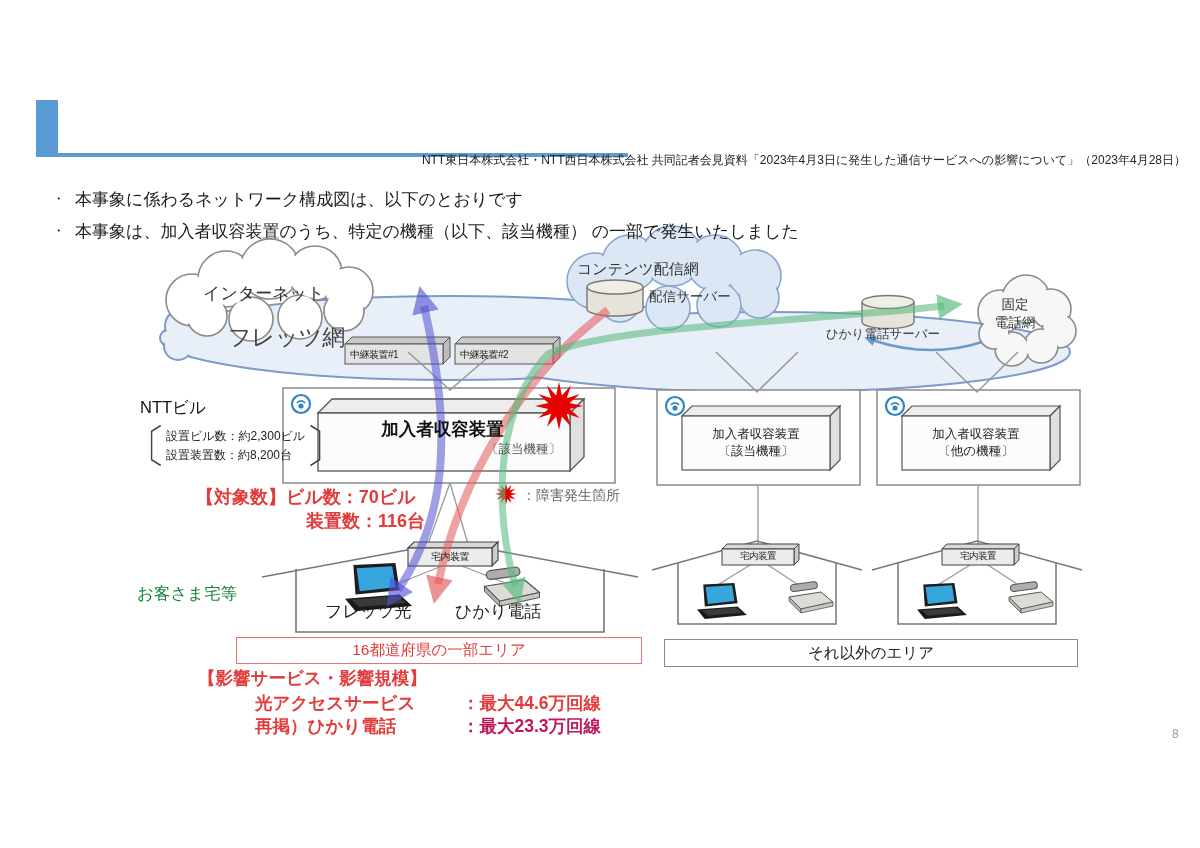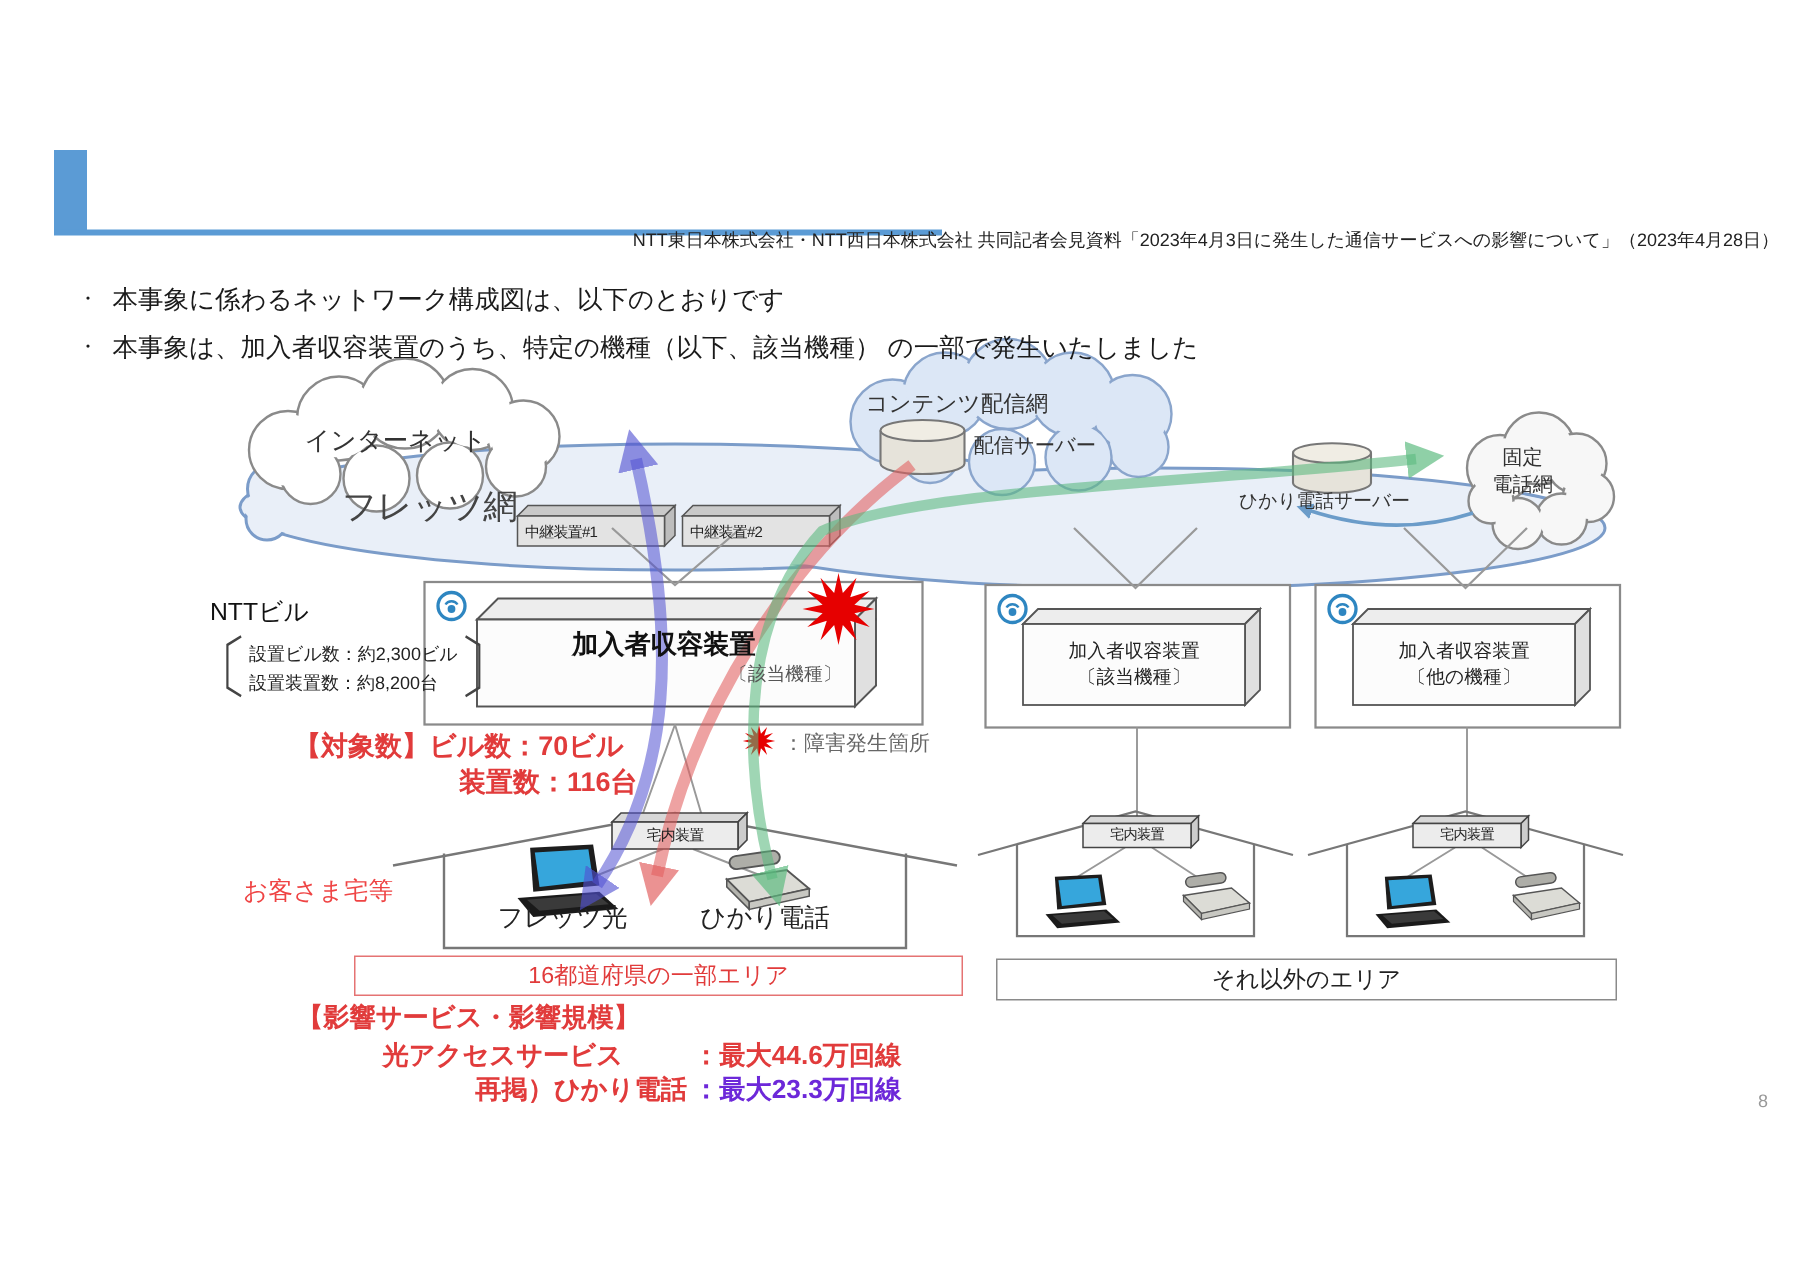--- a/index.html
+++ b/index.html
@@ -25,31 +25,31 @@
   .ntt-label{left:140px;top:397px;font-size:16.5px;color:#111;}
   .ntt-stats{position:absolute;left:126px;top:424px;z-index:2;display:flex;align-items:center;}
   .stat-bracket{font-size:40px;font-weight:300;color:#444;line-height:44px;transform:scaleY(1.15);}
   .stat-lines{font-size:12px;color:#222;line-height:1.6;white-space:nowrap;}
   .eq1-name{left:330px;top:417px;width:225px;text-align:center;font-size:17.5px;font-weight:bold;color:#111;}
   .eq1-model{left:486px;top:441px;font-size:12.5px;color:#555;}
   .eq-small{width:148px;text-align:center;font-size:12.5px;color:#222;line-height:1.35;}
   .target-block{position:absolute;left:196px;top:485px;z-index:2;color:#e13b3b;font-weight:bold;font-size:18px;white-space:nowrap;}
   .target-line2{margin-left:110px;}
   .legend-label{left:522px;top:487px;font-size:14px;color:#666;}
-  .customer-label{left:137px;top:583px;font-size:16.5px;color:#ef4444;margin-left:25px;}
+  .customer-label{left:137px;top:583px;font-size:16.5px;color:#15803d;}
   .cpe-label{text-align:center;font-size:10px;color:#222;letter-spacing:-0.5px;}
-  .svc-label{font-size:17px;color:#222;text-align:center;font-weight:500;}
+  .svc-label{font-size:17px;color:#222;font-weight:500;}
   .area-box{position:absolute;z-index:2;display:flex;align-items:center;justify-content:center;font-size:15.5px;background:#fff;}
   .area-affected{left:236px;top:637px;width:404px;height:25px;border:1.5px solid #e57373;color:#e13b3b;}
   .area-other{left:664px;top:639px;width:412px;height:26px;border:1.5px solid #8a8a8a;color:#222;}
   .impact-title{left:198px;top:666px;font-size:17.5px;font-weight:bold;color:#e13b3b;text-align:right;}
   .impact-label-1{left:255px;top:691px;font-size:17.5px;font-weight:bold;color:#e13b3b;}
-  .impact-label-2{left:255px;top:714px;width:203px;text-align:right;font-size:17.5px;font-weight:bold;color:#e13b3b;}
+  .impact-label-2{left:255px;top:714px;width:203px;text-align:left;font-size:17.5px;font-weight:bold;color:#e13b3b;}
   .impact-value-1{left:462px;top:691px;font-size:17.5px;font-weight:bold;color:#e13b3b;}
-  .impact-value-2{left:462px;top:714px;font-size:17.5px;font-weight:bold;color:#6d28d9;}
+  .impact-value-2{left:462px;top:714px;font-size:17.5px;font-weight:bold;color:#be185d;}
   .page-number{left:1172px;top:727px;font-size:12px;color:#999;}
 </style>
 </head>
 <body>
 
 <div id="slide">
 
   <svg id="diagram-svg" width="1200" height="848" viewBox="0 0 1200 848">
     <defs>
       <marker id="mblue-e" viewBox="0 0 4 4" refX="1" refY="2" markerWidth="3.4" markerHeight="3.4" orient="auto">

